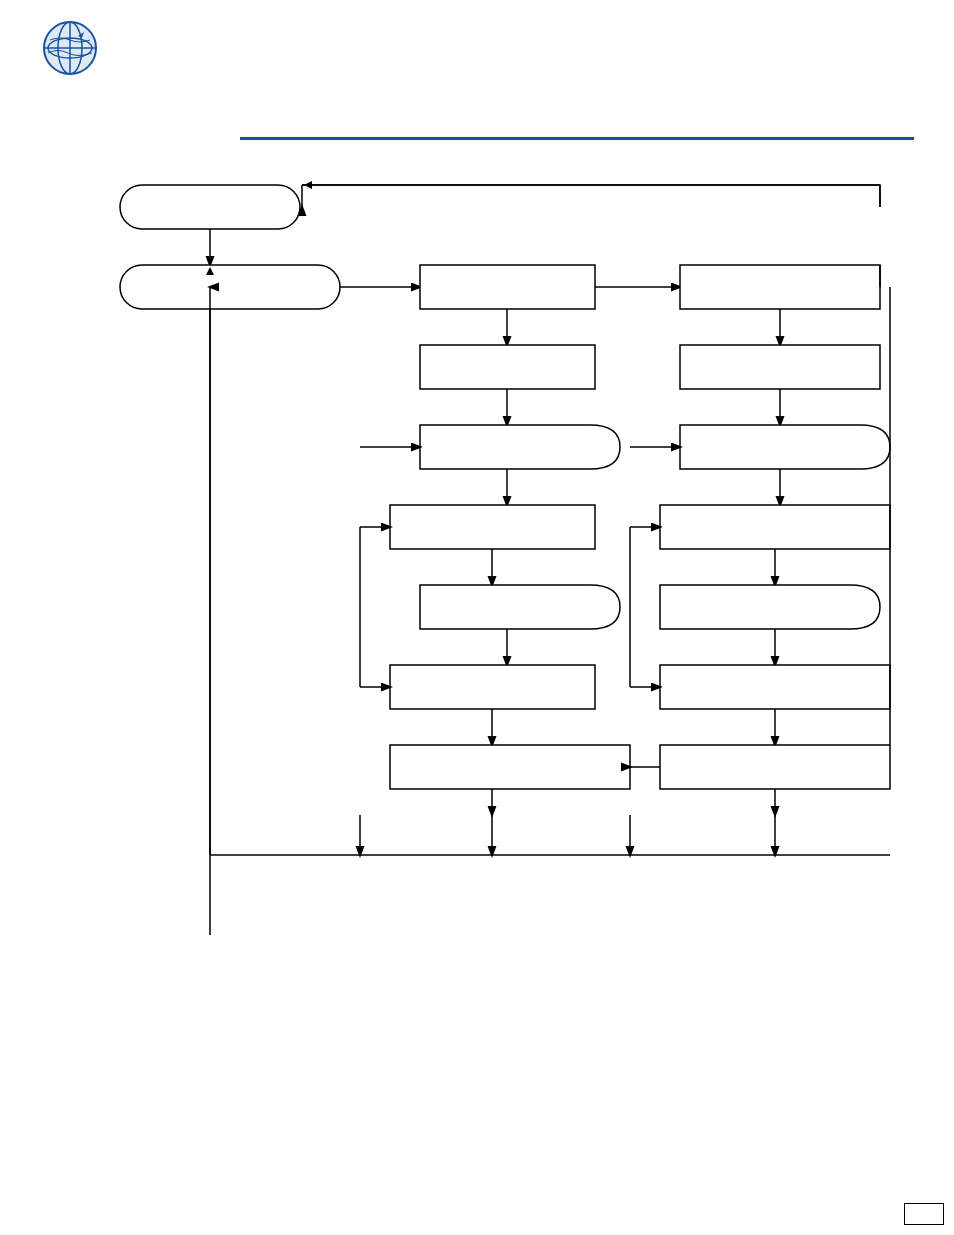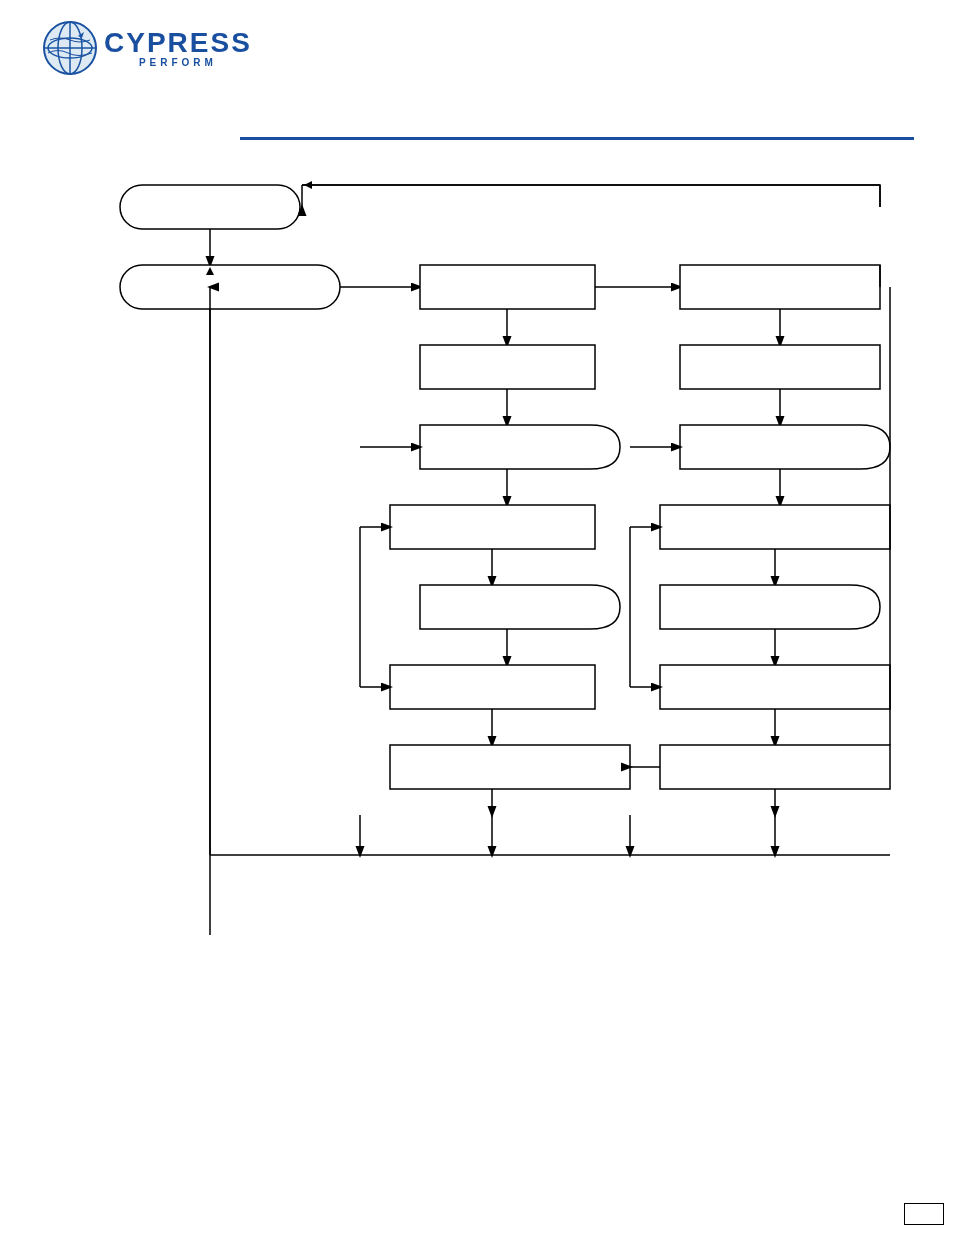--- a/index.html
+++ b/index.html
@@ -110,24 +110,20 @@
       <line x1="4" y1="30" x2="56" y2="30" stroke="#1a4fa0" stroke-width="1.5"></line>
       <line x1="30" y1="4" x2="30" y2="56" stroke="#1a4fa0" stroke-width="1.5"></line>
 
       <path d="M38 18 L44 14 L42 20 L38 18Z" fill="#1a4fa0"></path>
 
       <circle cx="30" cy="30" r="26" fill="#1a6fb5" opacity="0.15"></circle>
 
       <path d="M10 22 Q20 18 30 22 Q40 26 50 22" fill="none" stroke="#1a4fa0" stroke-width="1"></path>
       <path d="M8 35 Q18 30 28 35 Q38 40 52 35" fill="none" stroke="#1a4fa0" stroke-width="1"></path>
     </svg>
-    <div class="logo-text">
-      <span class="logo-cypress">CYPRESS</span>
-      <span class="logo-perform">PERFORM</span>
-    </div>
   </div>
   <div class="header-line"></div>
 </div>
 
 <div class="diagram">
   <svg class="flowchart" viewBox="0 0 870 780" xmlns="http://www.w3.org/2000/svg">
 
     <rect x="60" y="30" width="180" height="44" rx="22" ry="22" fill="white" stroke="#000" stroke-width="1.5"></rect>
 
     <line x1="150" y1="74" x2="150" y2="110" stroke="#000" stroke-width="1.5" marker-end="url(#arrow)"></line>

